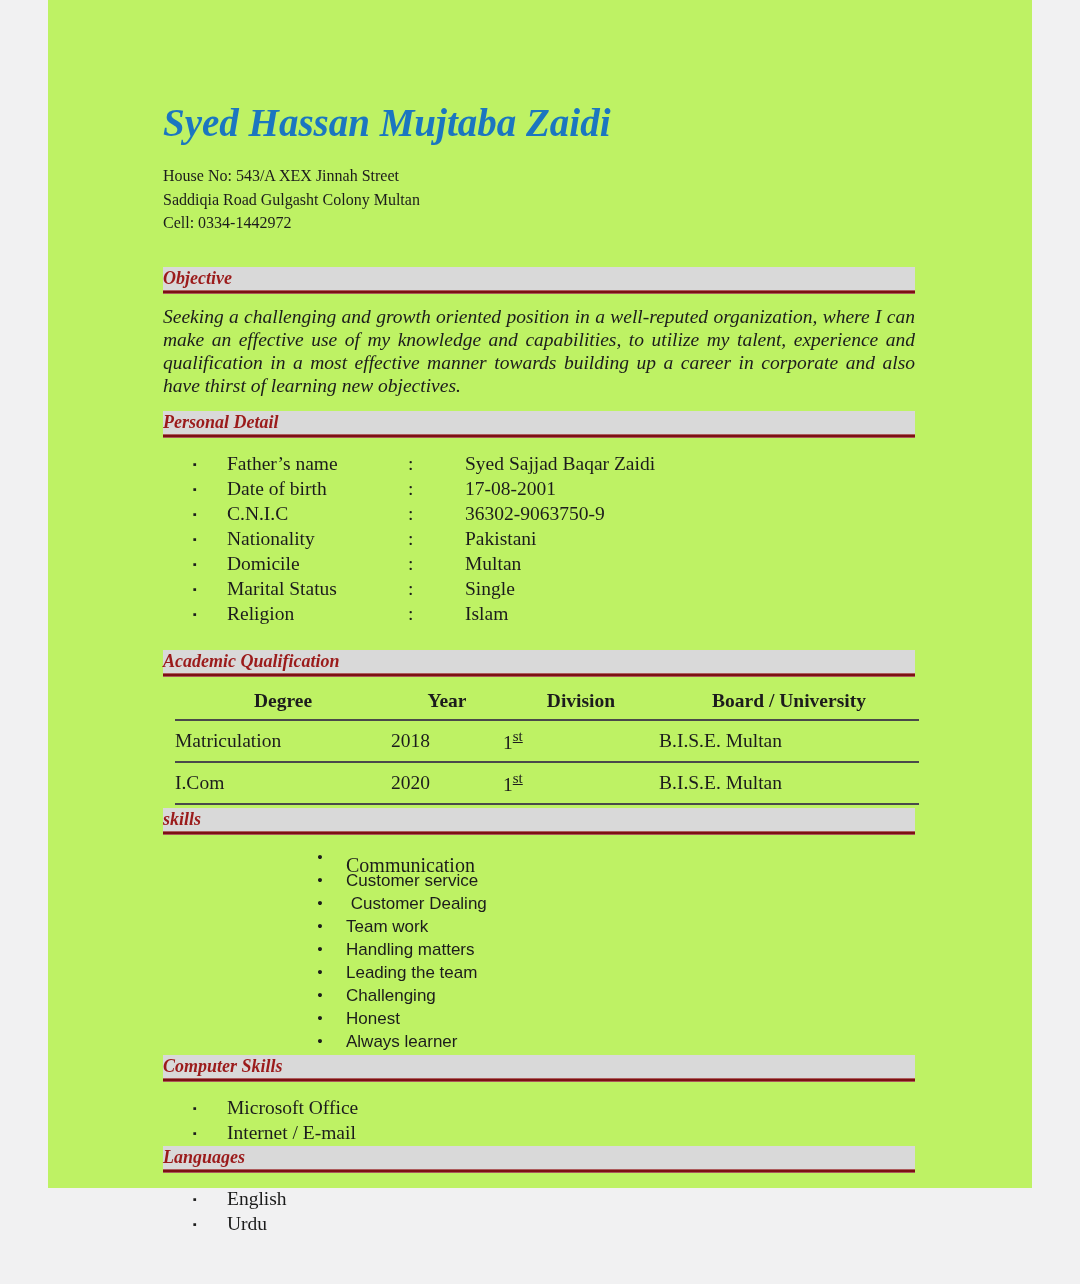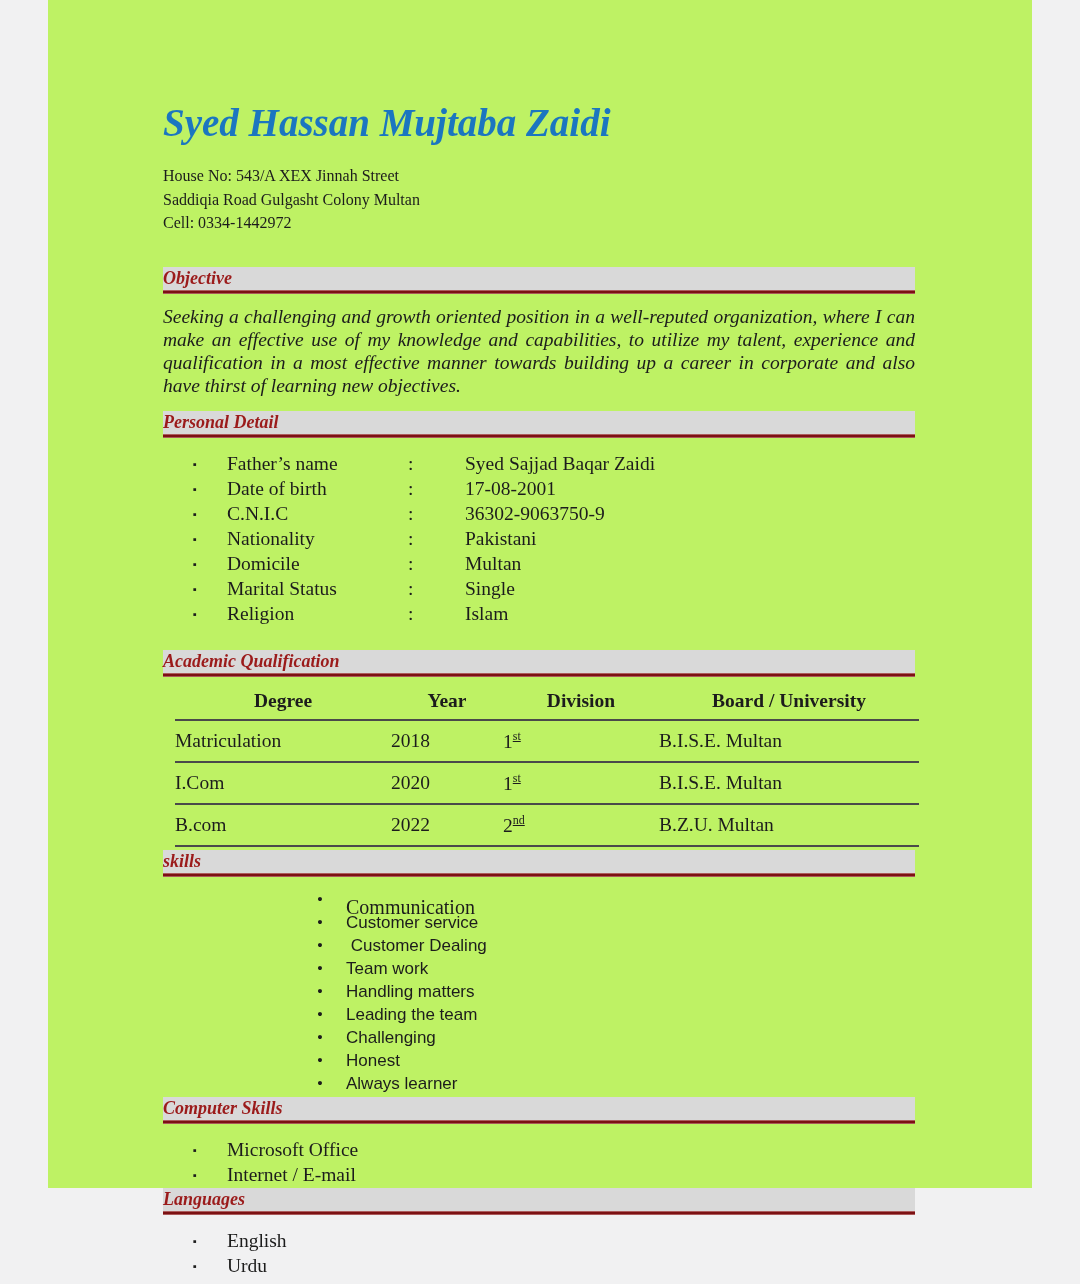--- a/index.html
+++ b/index.html
@@ -93,21 +93,21 @@
   }
   .acad td{
     height:40px;
     border-bottom:2px solid #4a4a4a;
     padding:0;
   }
   .col-degree{width:216px;}
   .col-year{width:112px;}
   .col-division{width:156px;}
   .col-board{width:260px;}
-  .acad sup{font-size:12px;text-decoration:underline;}
+  .acad sup{font-size:15px;text-decoration:underline;}
   
   .skill-list{margin-top:12px;}
   .skill-row{
     display:flex;
     height:23px;
     align-items:center;
     padding-left:154px;
   }
   .dot{
     width:29px;
@@ -226,26 +226,20 @@
           <td>2018</td>
           <td><span>1</span><sup>st</sup></td>
           <td>B.I.S.E. Multan</td>
         </tr>
         <tr>
           <td>I.Com</td>
           <td>2020</td>
           <td><span>1</span><sup>st</sup></td>
           <td>B.I.S.E. Multan</td>
         </tr>
-        <tr>
-          <td>B.com</td>
-          <td>2022</td>
-          <td><span>2</span><sup>nd</sup></td>
-          <td>B.Z.U. Multan</td>
-        </tr>
       </tbody>
     </table>
 
     <div class="sec-skills">
       <div class="sec-bar">
         <span class="sec-title">skills</span>
       </div>
       <div class="sec-rule"></div>
     </div>
     <div class="skill-list">

